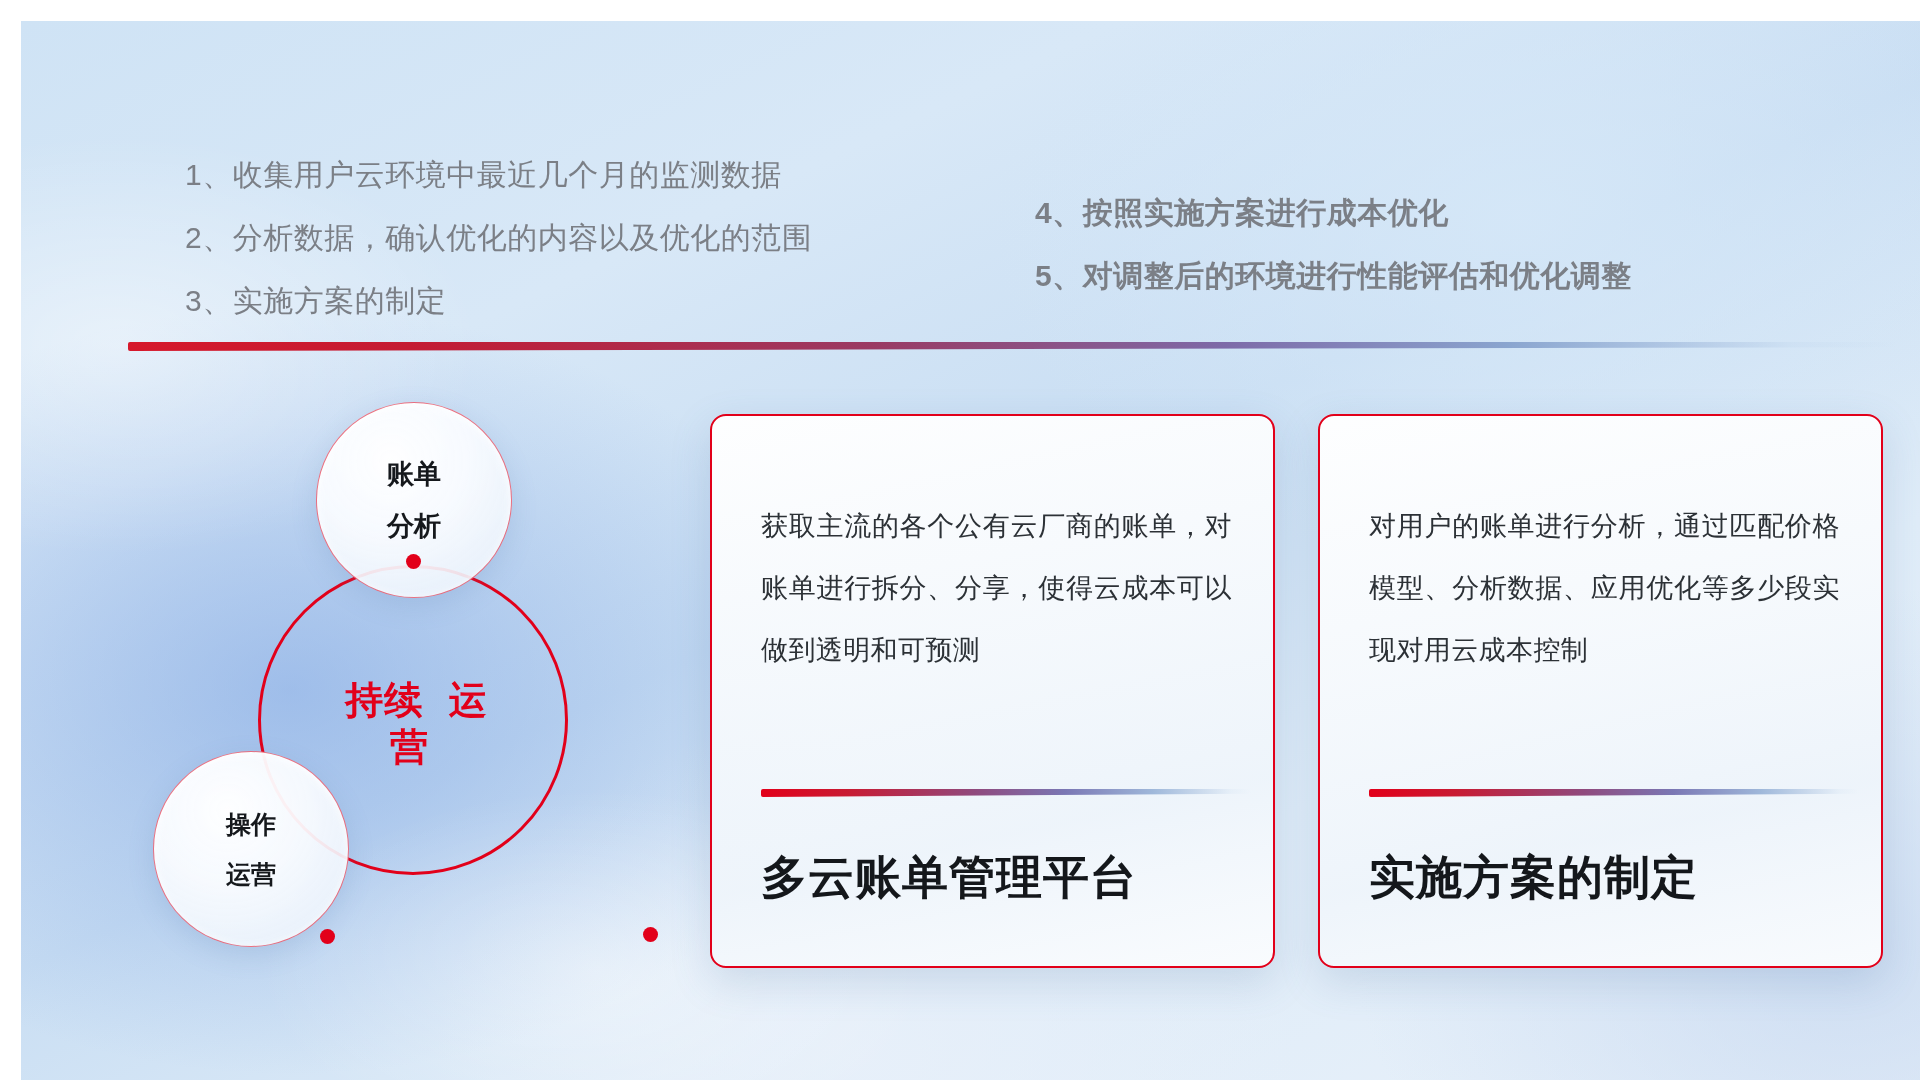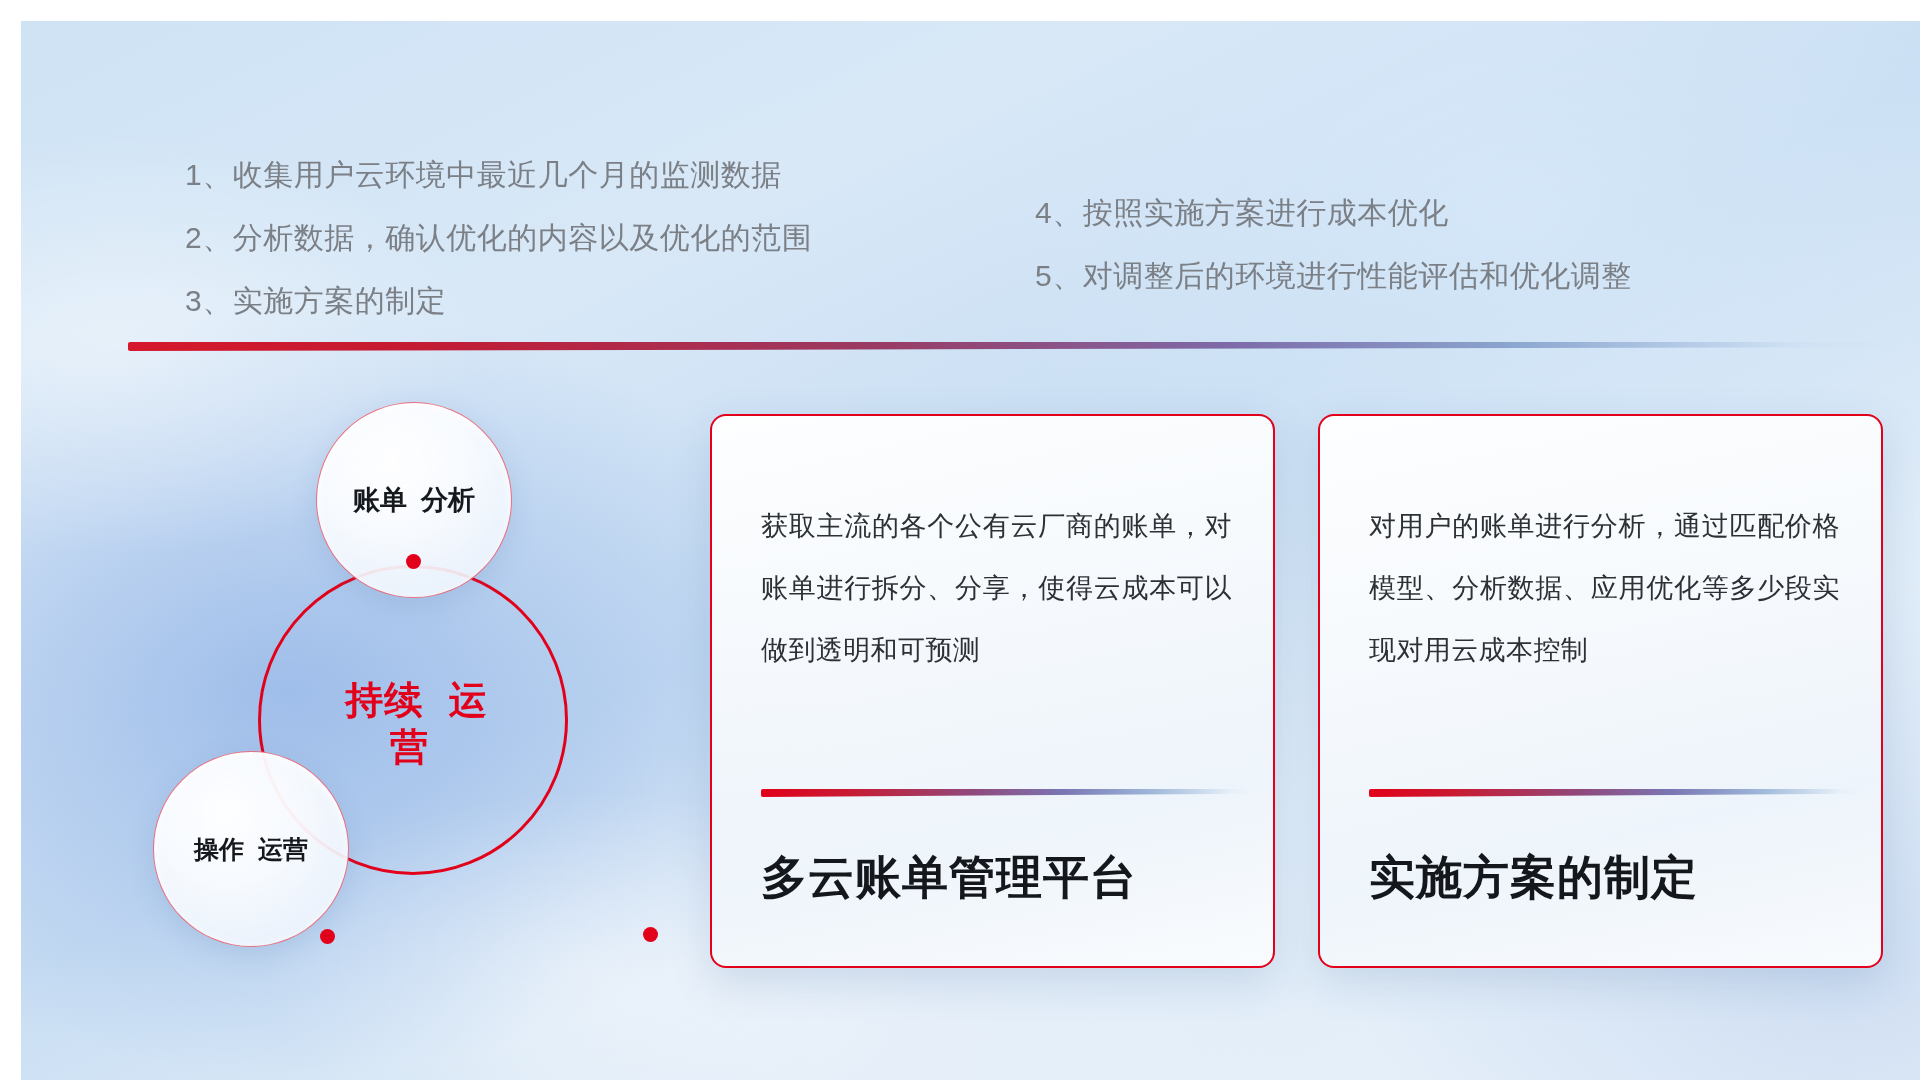--- a/index.html
+++ b/index.html
@@ -23,21 +23,21 @@
     content:"";
     position:absolute; left:0; top:0; width:100%; height:100%;
     background:
       radial-gradient(ellipse 520px 300px at 5% 30%, rgba(255,255,255,0.45) 0%, rgba(255,255,255,0) 70%),
       radial-gradient(ellipse 480px 260px at 30% 88%, rgba(255,255,255,0.40) 0%, rgba(255,255,255,0) 70%);
     pointer-events:none;
   }
 
   
   .steps-left  { position: absolute; left: 150px;  top: 112px; }
-  .steps-right { position: absolute; left: 1000px; top: 150px; }
+  .steps-right { position: absolute; left: 1000px; top: 150px; font-weight: bold; }
   .step-line {
     font-size: 30px;
     line-height: 56px;
     color: #7b7f86;
     white-space: nowrap;
     letter-spacing: 0.5px;
   }
 
   
   .divider {
@@ -57,21 +57,21 @@
     border-radius: 50%;
     background: transparent;
   }
   .ring-main { left: 128px; top: 178px; width: 310px; height: 310px; }
   .bubble {
     position: absolute;
     border-radius: 50%;
     border: 1.6px solid rgba(226,0,26,0.55);
     background: radial-gradient(circle at 38% 30%, rgba(255,255,255,0.98) 0%, rgba(250,252,255,0.94) 42%, rgba(231,240,250,0.88) 100%);
     box-shadow: 0 8px 26px rgba(90,130,180,0.18), inset 0 2px 10px rgba(255,255,255,0.9);
-    display: flex; flex-direction: row;
+    display: flex; flex-direction: column;
     align-items: center; justify-content: center;
     color: #15181c;
     font-weight: 700;
   }
   .bubble-top   { left: 186px; top: 15px;  width: 196px; height: 196px; font-size: 27px; line-height: 38px; }
   .bubble-left  { left: 23px;  top: 364px; width: 196px; height: 196px; font-size: 25px; line-height: 36px; }
   .bubble-right { left: 350px; top: 364px; width: 196px; height: 196px; font-size: 25px; line-height: 36px; }
   .bubble span { display: block; text-align: center; }
 
   .center-label {

